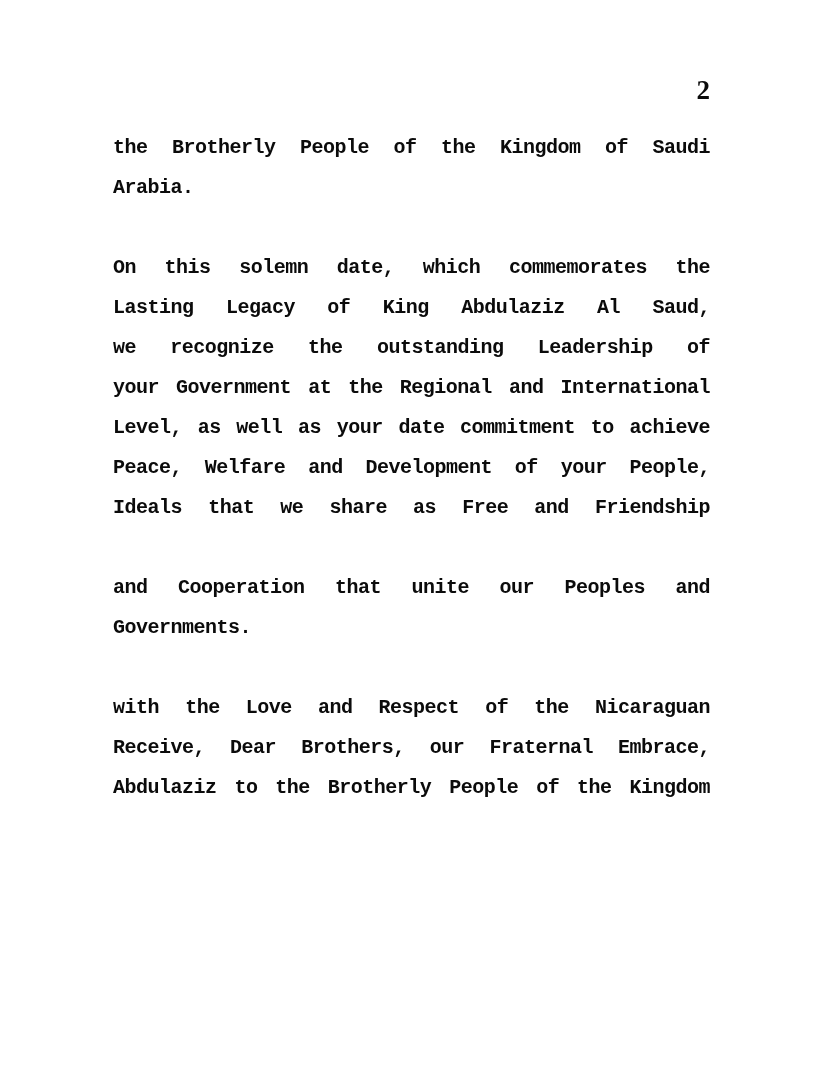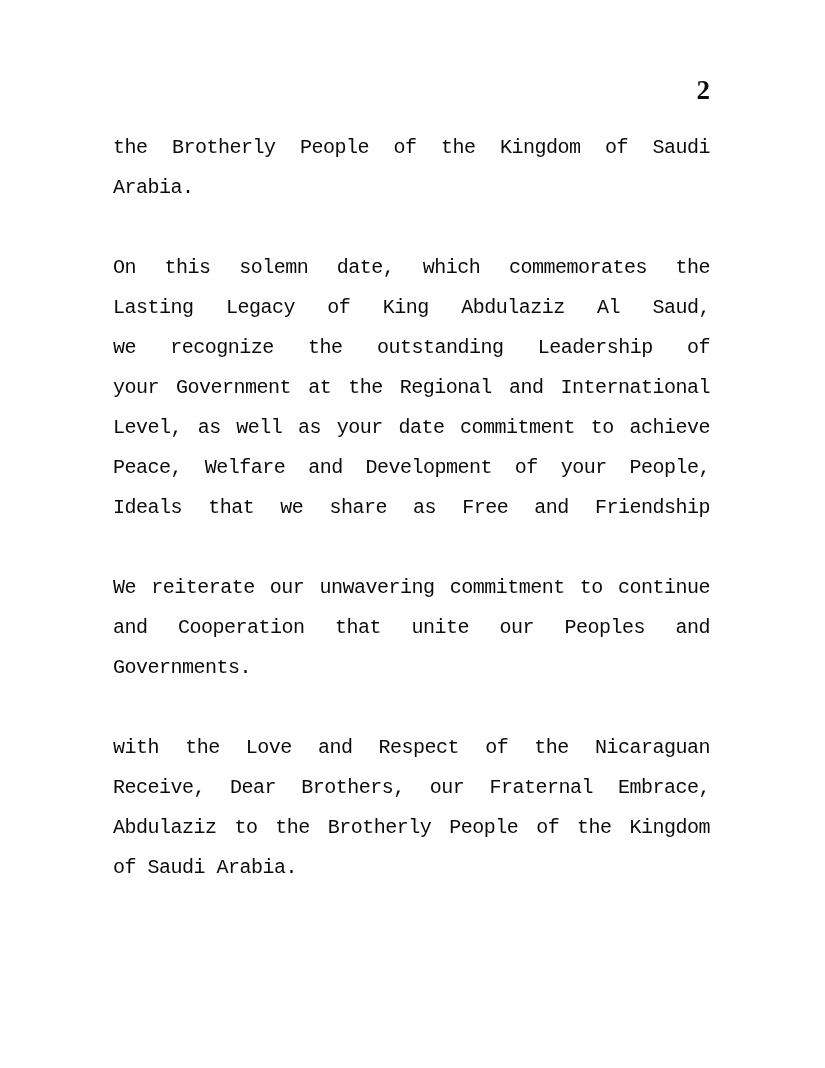--- a/index.html
+++ b/index.html
@@ -34,21 +34,21 @@
     color: #0b0b0b;
   }
   .paragraph {
     margin: 0 0 40px 0;
   }
   .line {
     height: 40px;
     line-height: 40px;
     overflow: hidden;
     font-size: 20px;
-    font-weight: 400;
+    font-weight: 700;
     letter-spacing: -0.5px;
     white-space: normal;
     color: #0b0b0b;
   }
   
   .line.justify {
     text-align: justify;
   }
   .line.justify::after {
     content: "";
@@ -74,26 +74,24 @@
       <div class="line justify">On this solemn date, which commemorates the</div>
       <div class="line justify">Lasting Legacy of King Abdulaziz Al Saud,</div>
       <div class="line justify">we recognize the outstanding Leadership of</div>
       <div class="line justify">your Government at the Regional and International</div>
       <div class="line justify">Level, as well as your date commitment to achieve</div>
       <div class="line justify">Peace, Welfare and Development of your People,</div>
       <div class="line justify">Ideals that we share as Free and Friendship Nations.</div>
     </div>
 
     <div class="paragraph">
-      <div class="line justify">We reiterate our unwavering commitment to continue</div>
       <div class="line justify">and Cooperation that unite our Peoples and</div>
       <div class="line">Governments.</div>
     </div>
 
     <div class="paragraph">
       <div class="line justify">with the Love and Respect of the Nicaraguan</div>
       <div class="line justify">Receive, Dear Brothers, our Fraternal Embrace,</div>
       <div class="line justify">Abdulaziz to the Brotherly People of the Kingdom</div>
-      <div class="line">of Saudi Arabia.</div>
     </div>
 
   </div>
 </div>
 
 </body></html>

